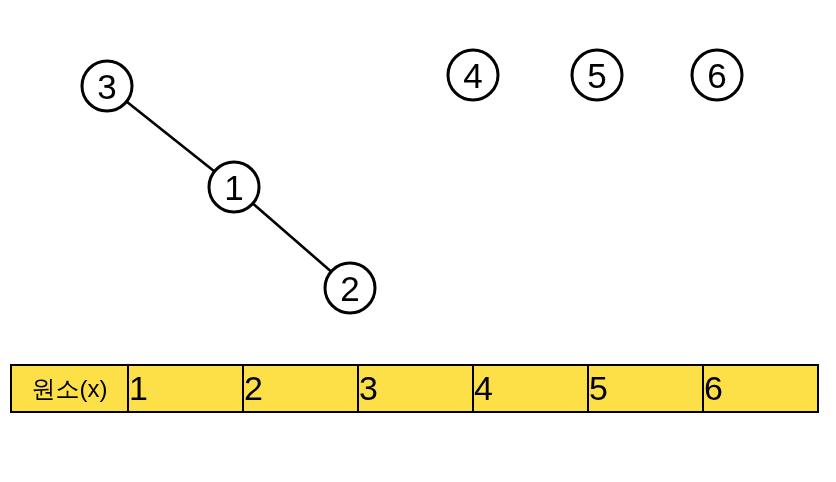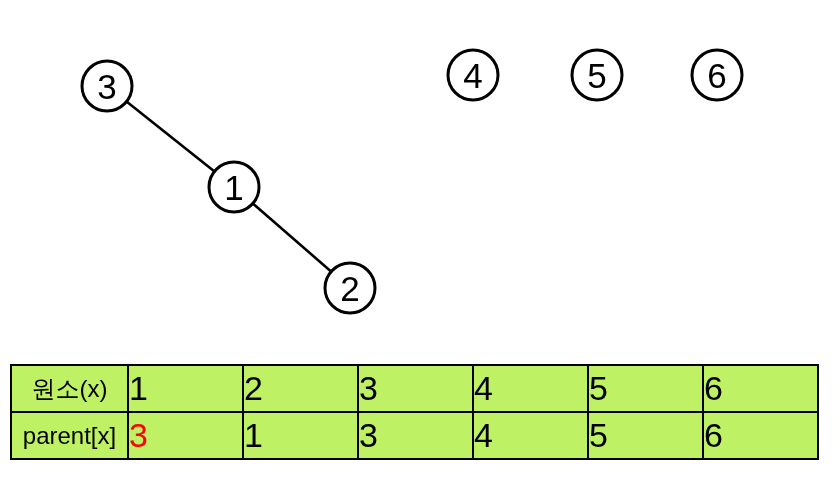--- a/index.html
+++ b/index.html
@@ -41,21 +41,21 @@
     top: 364px;
     border-collapse: collapse;
     table-layout: fixed;
   }
   table.parent-table th,
   table.parent-table td {
     border: 2px solid #000000;
     height: 45px;
     padding: 0;
     vertical-align: middle;
-    background: #bef264;
+    background: #fde047;
   }
   table.parent-table th {
     width: 115px;
     font-size: 24px;
     font-weight: normal;
   }
   table.parent-table td {
     width: 113px;
     font-size: 34px;
   }
@@ -108,25 +108,16 @@
     <tbody>
         <tr>
       <th class="hdr-element">원소(x)</th>
       <td>1</td>
       <td>2</td>
       <td>3</td>
       <td>4</td>
       <td>5</td>
       <td>6</td>
     </tr>
-    <tr>
-      <th class="hdr-parent">parent[x]</th>
-      <td class="highlight">3</td>
-      <td>1</td>
-      <td>3</td>
-      <td>4</td>
-      <td>5</td>
-      <td>6</td>
-    </tr>
   </tbody>
     </table>
 
 </div>
 
 </body></html>

